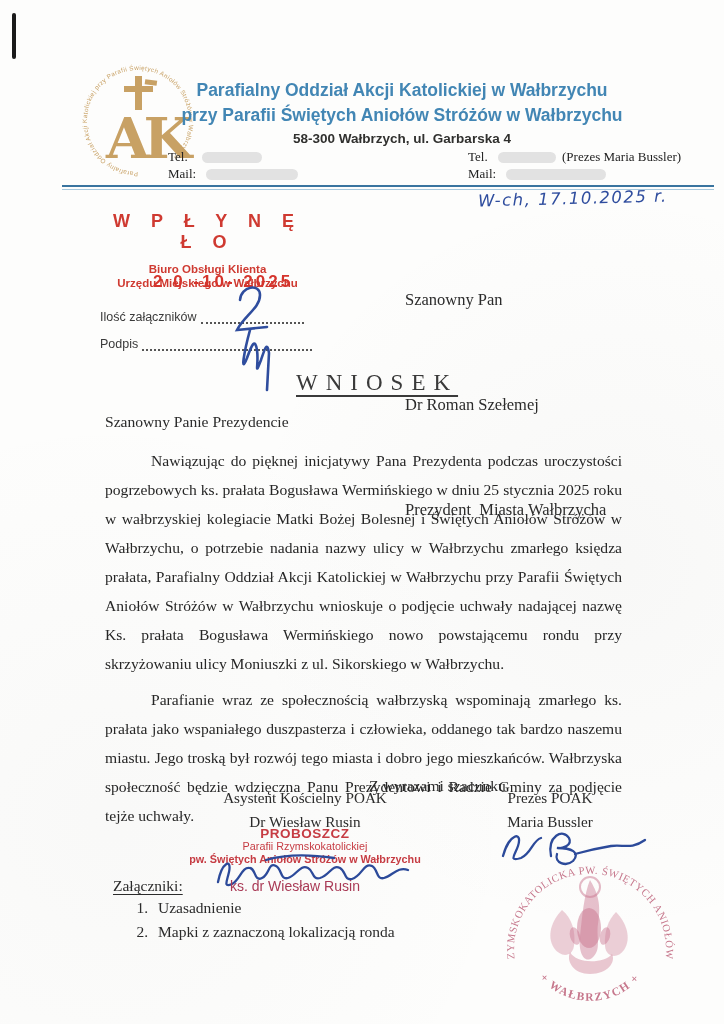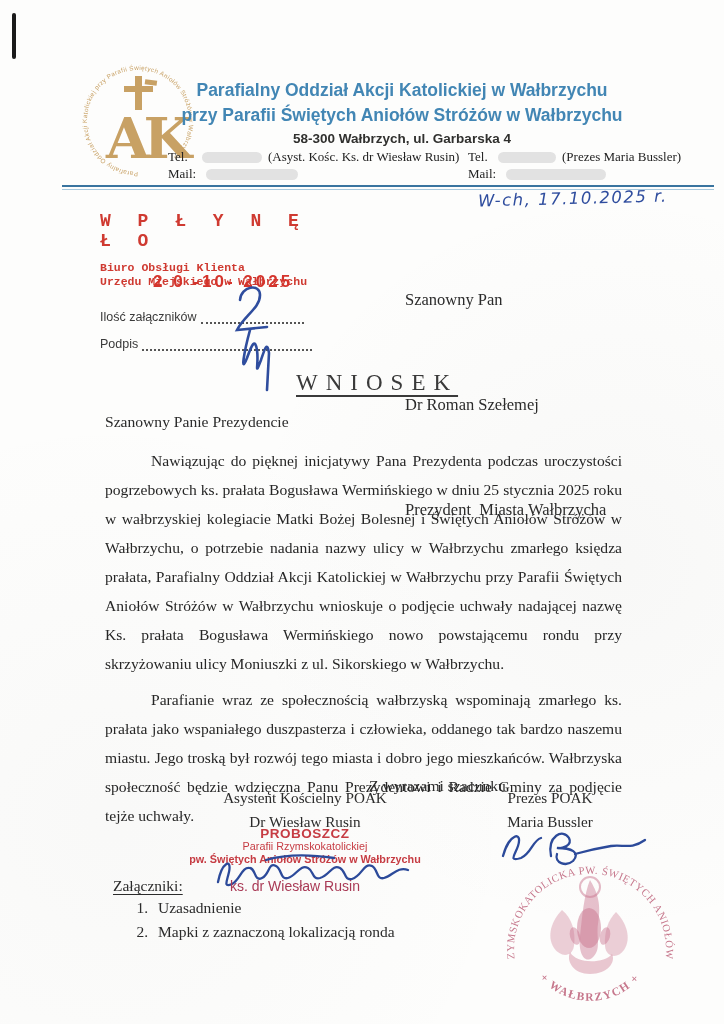--- a/index.html
+++ b/index.html
@@ -19,21 +19,21 @@
     color:#4286b4;font-size:17.5px;text-align:center;width:100%;}
   .org-address{font-family:"Liberation Sans", sans-serif;font-weight:bold;
     color:#30302e;font-size:13.5px;text-align:center;width:100%;}
   .contact{font-size:13px;color:#222;}
   .redact{position:absolute;background:#e2e2e2;border-radius:6px;filter:blur(0.6px);}
   .sep{left:62px;top:185px;width:652px;height:2px;border-top:2px solid #39749f;border-bottom:1px solid #a7c8dd;}
   
   .hand{font-family:"DejaVu Sans", sans-serif;font-style:italic;color:#2f4d9e;}
   .hand-date{font-size:16.5px;letter-spacing:1.5px;transform:rotate(-1.5deg);}
   
-  .stamp-red{color:#cf3a31;font-family:Liberation Mono, monospace;}
+  .stamp-red{color:#cf3a31;font-family:Liberation Sans, sans-serif;text-align:center;}
   .stamp-red .big{font-size:18px;font-weight:bold;letter-spacing:8px;}
   .stamp-red .small{font-size:11.5px;font-weight:bold;line-height:13.5px;}
   .stamp-date{color:#d5342c;font-family:"Liberation Sans", sans-serif;
     font-size:17px;font-weight:bold;letter-spacing:3px;}
   .form-line{font-size:12.5px;color:#3a3a3a;font-family:"Liberation Sans", sans-serif;display:flex;align-items:flex-start;}
   .dots{display:inline-block;border-bottom:2px dotted #555;height:12px;margin-left:4px;}
   
   .recipient{font-size:16.5px;line-height:35px;white-space:pre-wrap;}
   
   .doc-title{font-size:23px;letter-spacing:8px;color:#3a3a3a;
@@ -80,21 +80,20 @@
       <text x="24" y="98" font-size="56" font-weight="bold" fill="#c8a164" font-family="DejaVu Serif, serif" letter-spacing="-6">AK</text>
     </svg>
   </div>
 
   <div class="abs org-title" style="left:40px;top:80px;">Parafialny Oddział Akcji Katolickiej w Wałbrzychu</div>
   <div class="abs org-title" style="left:40px;top:105px;">przy Parafii Świętych Aniołów Stróżów w Wałbrzychu</div>
   <div class="abs org-address" style="left:40px;top:131px;">58-300 Wałbrzych, ul. Garbarska 4</div>
 
   <div class="abs contact" style="left:168px;top:149px;">Tel.</div>
   <div class="redact" style="left:202px;top:152px;width:60px;height:11px;"></div>
-  <div class="abs contact" style="left:268px;top:149px;">(Asyst. Kośc. Ks. dr Wiesław Rusin)</div>
   <div class="abs contact" style="left:168px;top:166px;">Mail:</div>
   <div class="redact" style="left:206px;top:169px;width:92px;height:11px;"></div>
 
   <div class="abs contact" style="left:468px;top:149px;">Tel.</div>
   <div class="redact" style="left:498px;top:152px;width:58px;height:11px;"></div>
   <div class="abs contact" style="left:562px;top:149px;">(Prezes Maria Bussler)</div>
   <div class="abs contact" style="left:468px;top:166px;">Mail:</div>
   <div class="redact" style="left:506px;top:169px;width:100px;height:11px;"></div>
 
   <div class="abs sep"></div>

